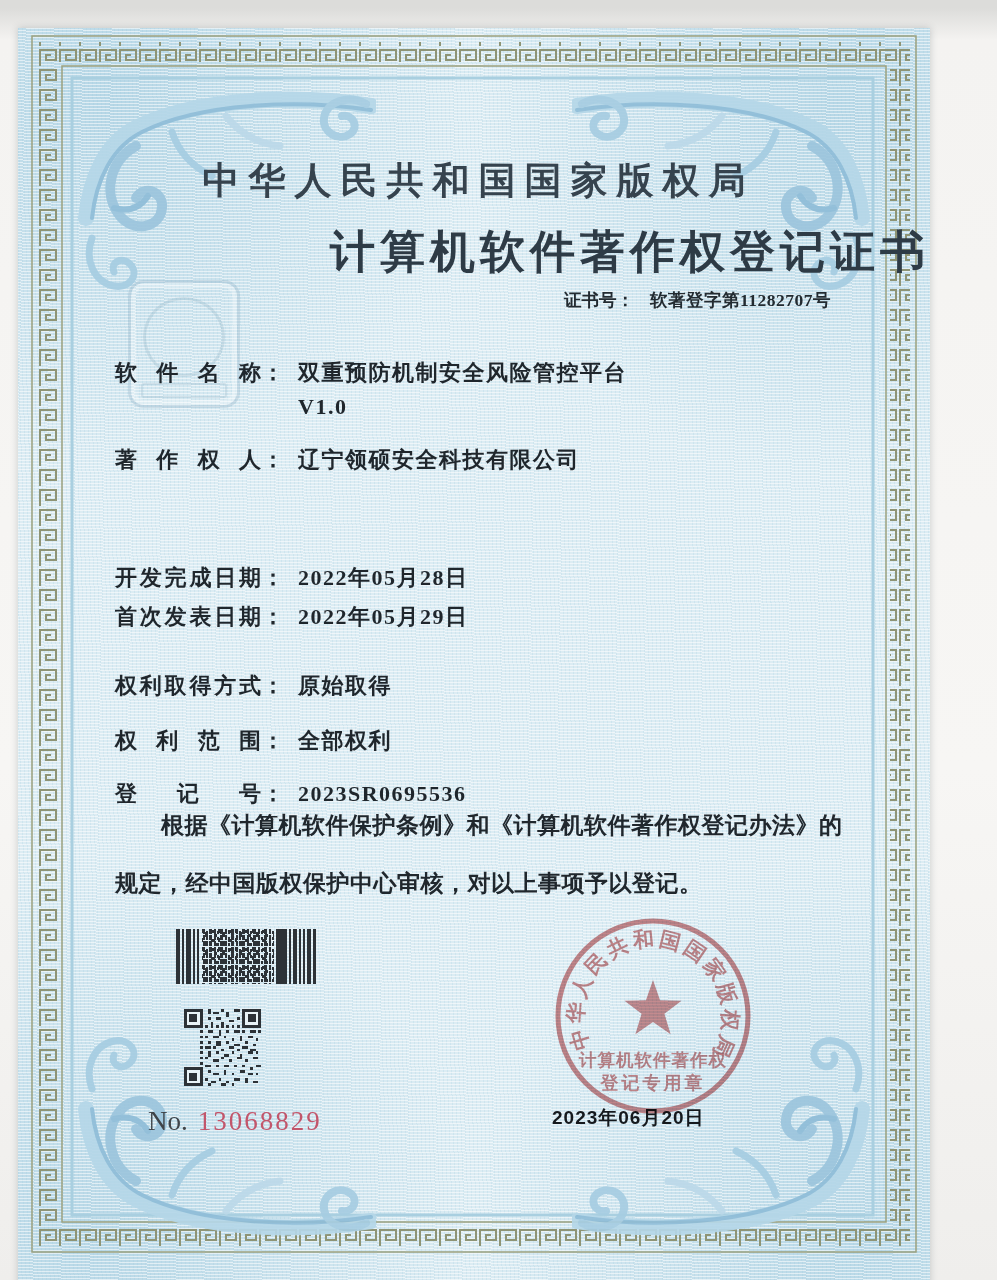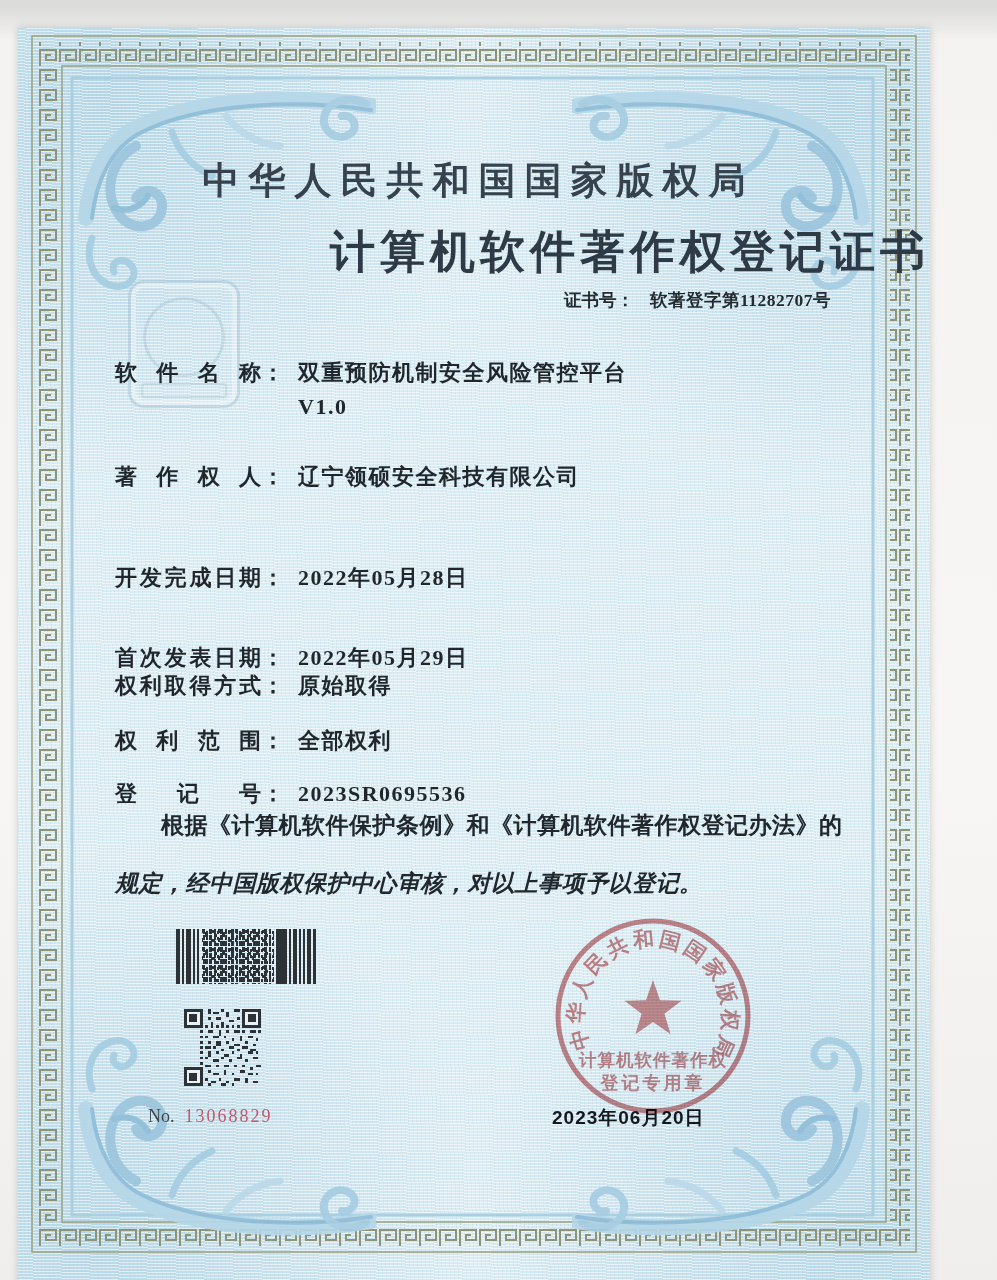--- a/index.html
+++ b/index.html
@@ -57,29 +57,29 @@
     color:#1f262c;font-weight:700;font-size:22px;line-height:34px;margin-top:24px;}
   .flabel{display:inline-block;width:146px;text-align:justify;text-align-last:justify;}
   .fcolon{display:inline-block;margin-left:1px;}
   .fvalue{margin-left:14px;letter-spacing:1.5px;font-family:"Liberation Serif",serif;}
   .fvalue .vline{display:block;}
 
   
   .statement{position:absolute;left:97px;top:782px;width:756px;z-index:2;
     font-size:23px;font-weight:600;color:#20272d;letter-spacing:.5px;}
   .statement .l1{padding-left:46px;white-space:nowrap;}
-  .statement .l2{margin-top:27px;white-space:nowrap;font-style:italic;}
+  .statement .l2{margin-top:27px;white-space:nowrap;}
 
   
   .barcode{position:absolute;left:158px;top:901px;width:140px;height:55px;z-index:2;}
   .qrcode{position:absolute;left:166px;top:981px;width:77px;height:77px;z-index:2;}
 
   
   .serial{position:absolute;left:130px;top:1078px;z-index:2;
-    font-family:"Liberation Serif",serif;font-size:18px;color:#3f4449;}
+    font-family:"Liberation Serif",serif;font-size:27px;color:#3f4449;}
   .serial .num{color:#c2566b;letter-spacing:2px;margin-left:10px;}
   .issue-date{position:absolute;left:534px;top:1077px;z-index:2;
     font-size:19px;font-weight:700;color:#15191d;letter-spacing:1px;}
 
   
   .seal{position:absolute;left:525px;top:878px;width:220px;height:220px;z-index:3;
     mix-blend-mode:multiply;opacity:.92;}
   .seal text{font-family:"Liberation Serif",serif;font-weight:700;fill:#c4696b;}
 </style>
 </head>
@@ -141,31 +141,31 @@
   </div>
 
   <div class="field-row" style="top:304px">
     <span class="flabel">软件名称</span>
       <span class="fcolon">：</span>
     <span class="fvalue">
       <span class="vline">双重预防机制安全风险管控平台</span>
       <span class="vline">V1.0</span>
     </span>
   </div>
-  <div class="field-row" style="top:408px">
+  <div class="field-row" style="top:391px">
     <span class="flabel">著作权人</span>
       <span class="fcolon">：</span>
     <span class="fvalue">辽宁领硕安全科技有限公司</span>
   </div>
   <div class="field-row" style="top:509px">
     <span class="flabel">开发完成日期</span>
       <span class="fcolon">：</span>
     <span class="fvalue">2022年05月28日</span>
   </div>
-  <div class="field-row" style="top:589px">
+  <div class="field-row" style="top:548px">
     <span class="flabel">首次发表日期</span>
       <span class="fcolon">：</span>
     <span class="fvalue">2022年05月29日</span>
   </div>
   <div class="field-row" style="top:617px">
     <span class="flabel">权利取得方式</span>
       <span class="fcolon">：</span>
     <span class="fvalue">原始取得</span>
   </div>
   <div class="field-row" style="top:672px">

